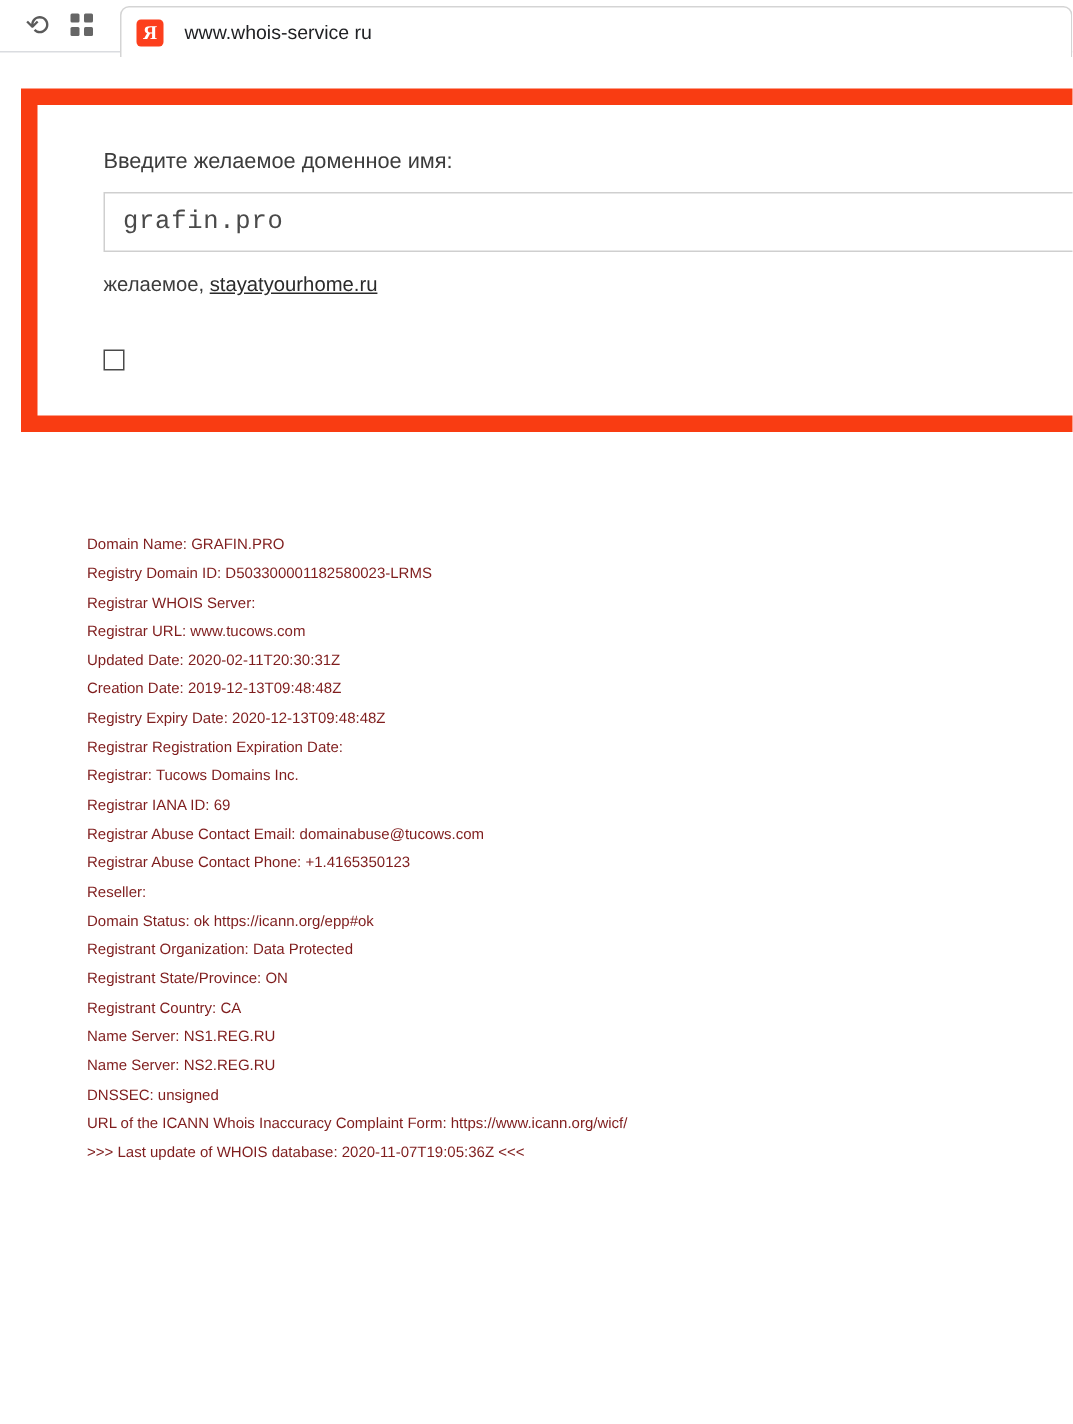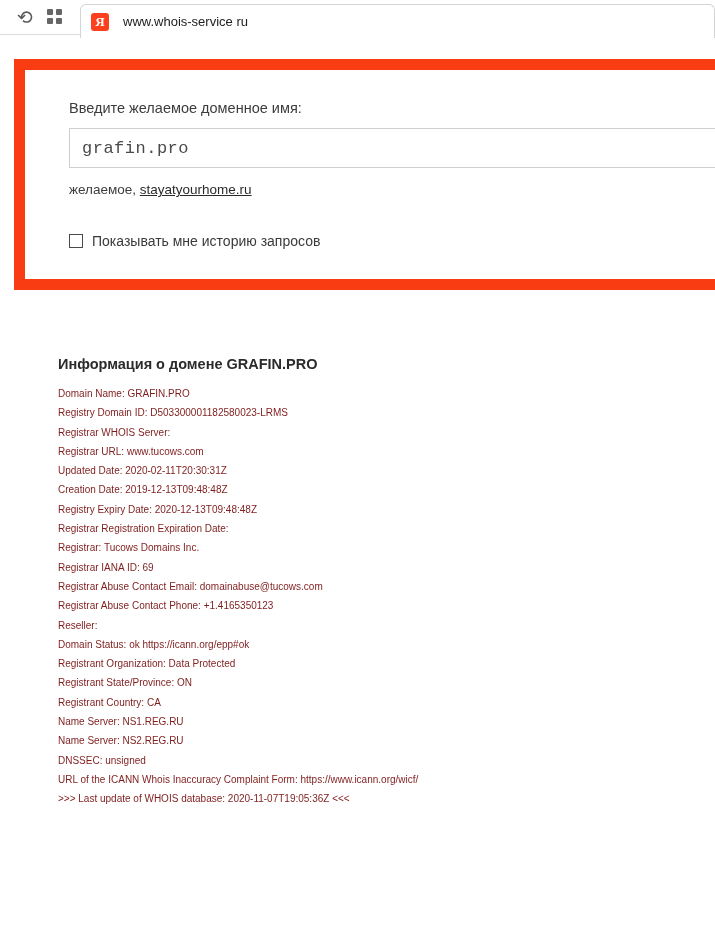--- a/index.html
+++ b/index.html
@@ -192,27 +192,25 @@
 <div class="page">
 
   <div class="search-panel">
     <div class="field-label">Введите желаемое доменное имя:</div>
     <input class="domain-input" type="text" value="grafin.pro" style="">
     <div class="hint">
       <span>желаемое, </span><a href="#">stayatyourhome.ru</a>
     </div>
     <div class="checkbox-row">
       <span class="cb"></span>
-      <span class="cb-label">Показывать мне историю запросов</span>
     </div>
   </div>
 
   <div class="result">
 
-    <div class="whois-heading">Информация о домене GRAFIN.PRO</div>
     <div class="whois-body">Domain Name: GRAFIN.PRO
 Registry Domain ID: D503300001182580023-LRMS
 Registrar WHOIS Server:
 Registrar URL: www.tucows.com
 Updated Date: 2020-02-11T20:30:31Z
 Creation Date: 2019-12-13T09:48:48Z
 Registry Expiry Date: 2020-12-13T09:48:48Z
 Registrar Registration Expiration Date:
 Registrar: Tucows Domains Inc.
 Registrar IANA ID: 69

